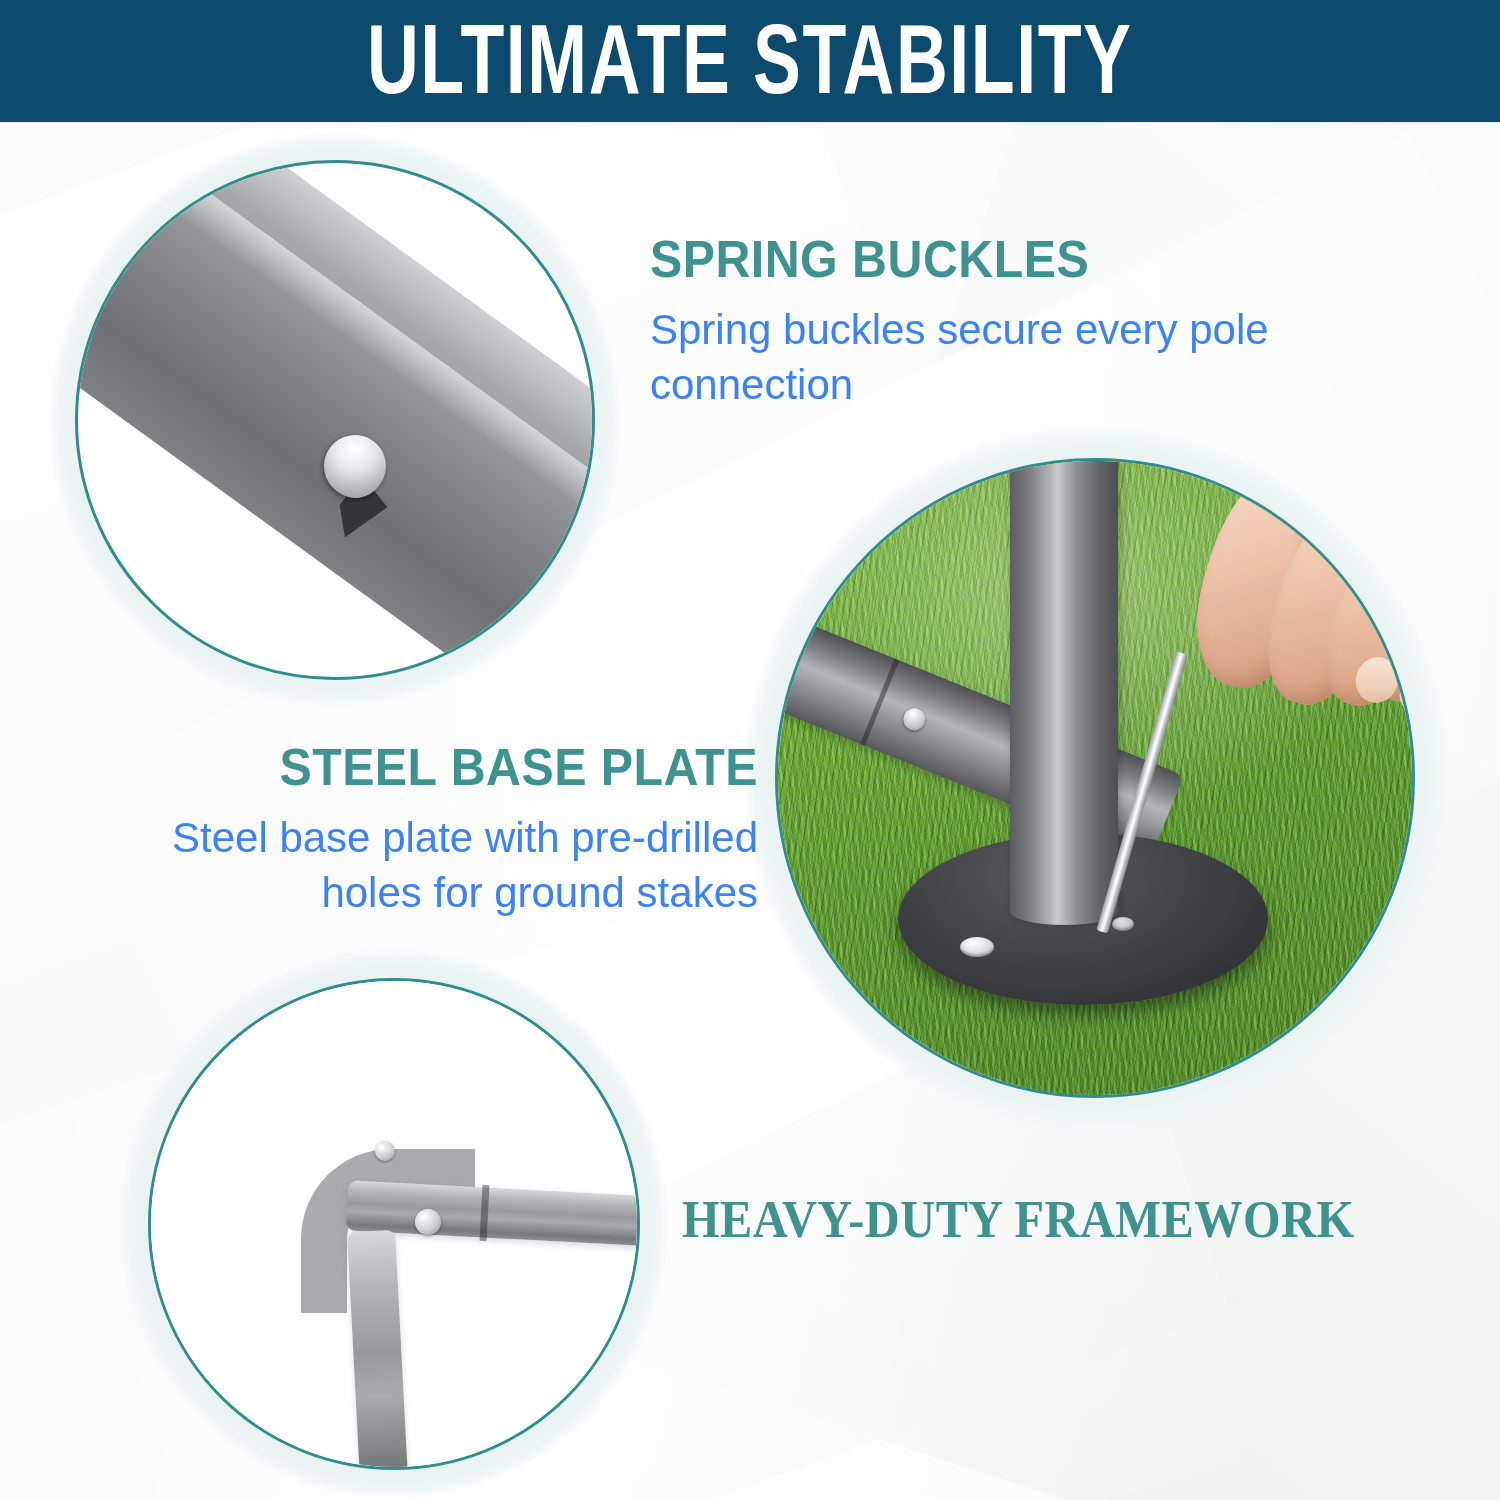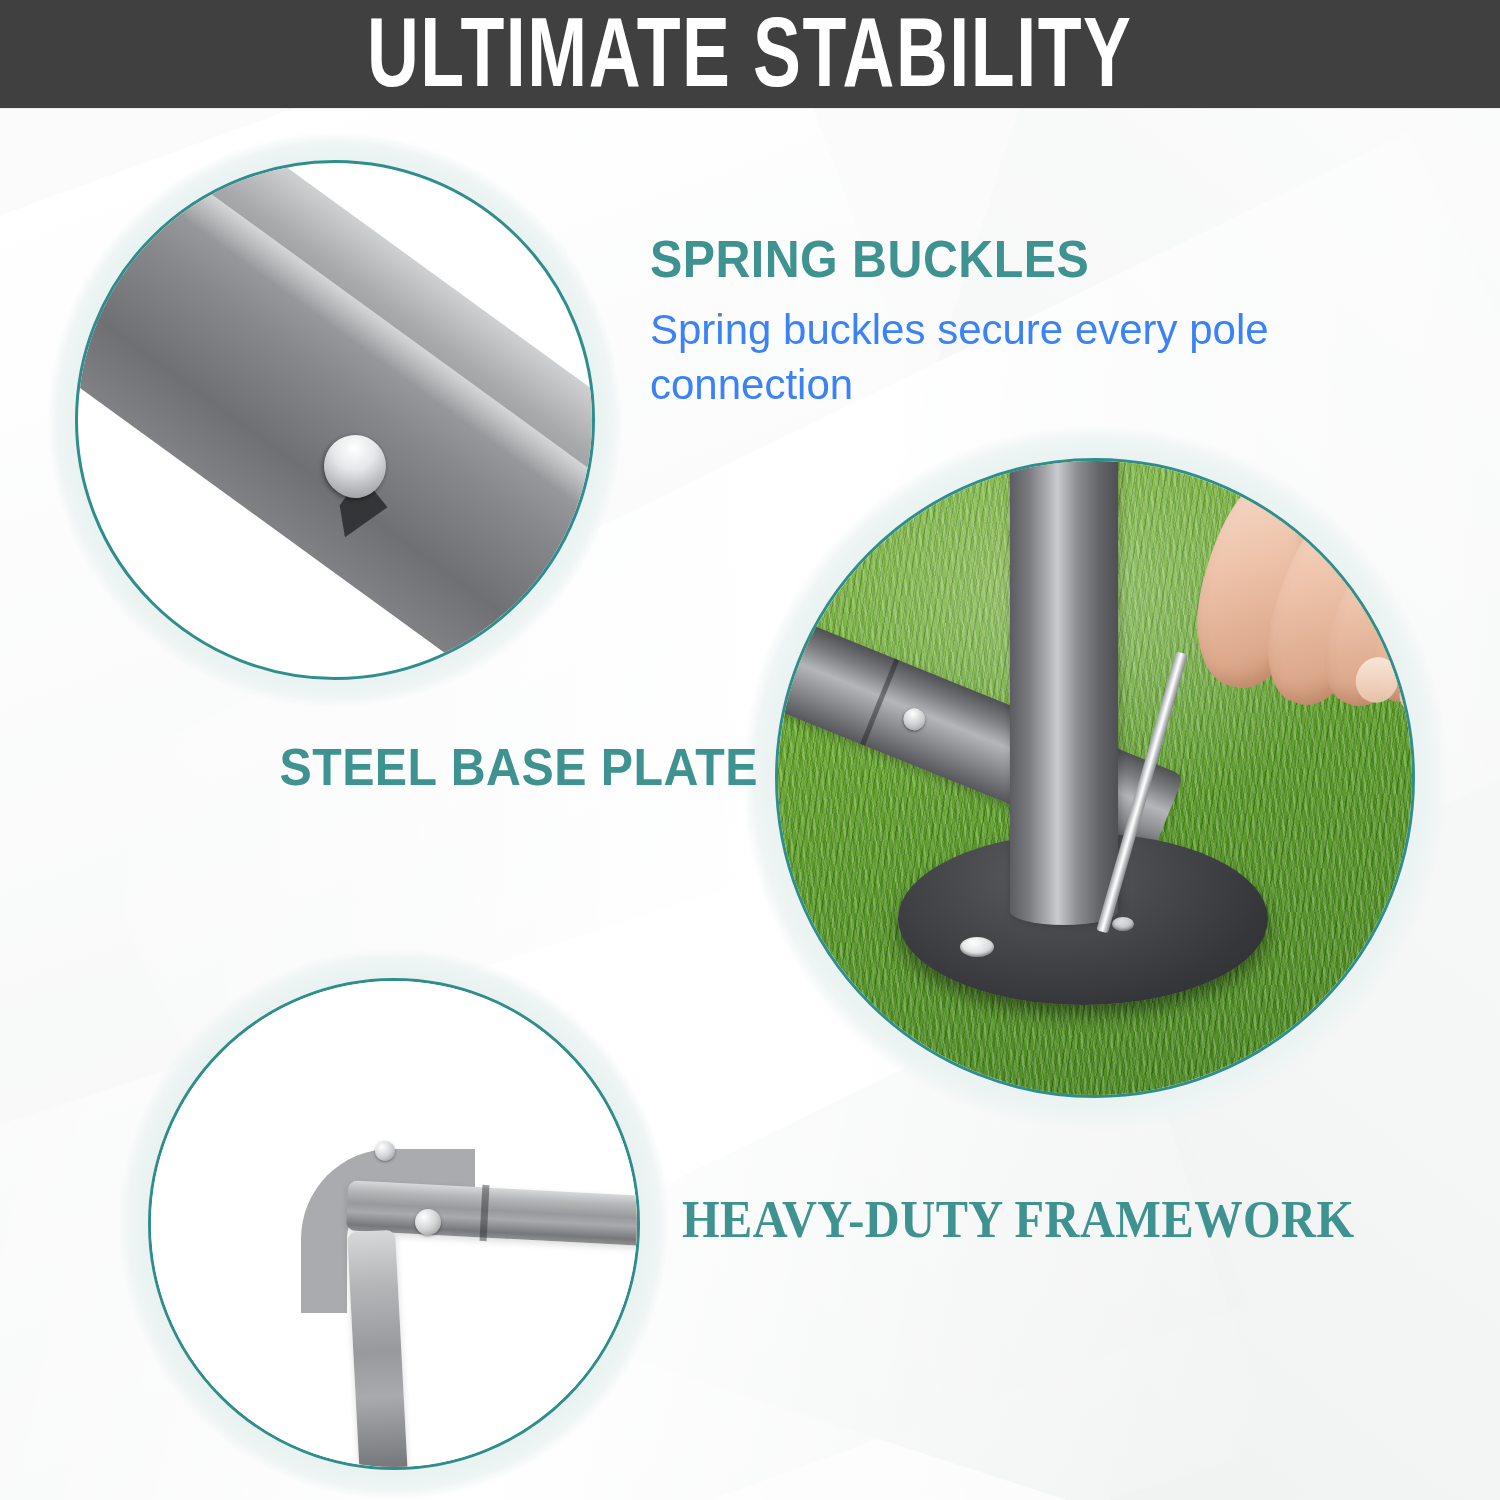--- a/index.html
+++ b/index.html
@@ -32,22 +32,22 @@
     transform:rotate(-26deg);
   }
   .diag-d{
     left:-200px;top:980px;width:1400px;height:700px;
     background:linear-gradient(120deg,rgba(255,255,255,.0) 0%,#ffffff 50%,rgba(255,255,255,0) 100%);
     transform:rotate(-18deg);
   }
 
   
   #header{
-    position:absolute;left:0;top:0;width:1500px;height:108px;
-    background:#404040;
+    position:absolute;left:0;top:0;width:1500px;height:122px;
+    background:#0c4a6e;
     z-index:6;
     display:flex;align-items:center;justify-content:center;
     box-shadow:0 1px 0 rgba(0,0,0,.06);
   }
   #header-title{
     color:#ffffff;
     font-size:92px;
     line-height:1;
     font-weight:700;
     letter-spacing:2px;
@@ -293,20 +293,21 @@
     <div class="finger f2"></div>
     <div class="finger f3"></div>
     <div class="finger f4"></div>
     <div class="nail n1"></div>
     <div class="nail n2"></div>
   </div>
 </div>
 
 <div class="block" id="block-plate">
   <div class="feature-title">STEEL BASE PLATE</div>
+  <div class="feature-body">Steel base plate with pre-drilled holes for ground stakes</div>
 </div>
 
 <div class="halo" id="halo-frame"></div>
 <div class="photo-circle" id="circle-frame">
   <div class="joint-bg"></div>
   <div class="tube tube-curve"></div>
   <div class="tube tube-horiz"></div>
   <div class="tube tube-vert"></div>
   <div class="sleeve"></div>
   <div class="joint-dot jd1"></div>

